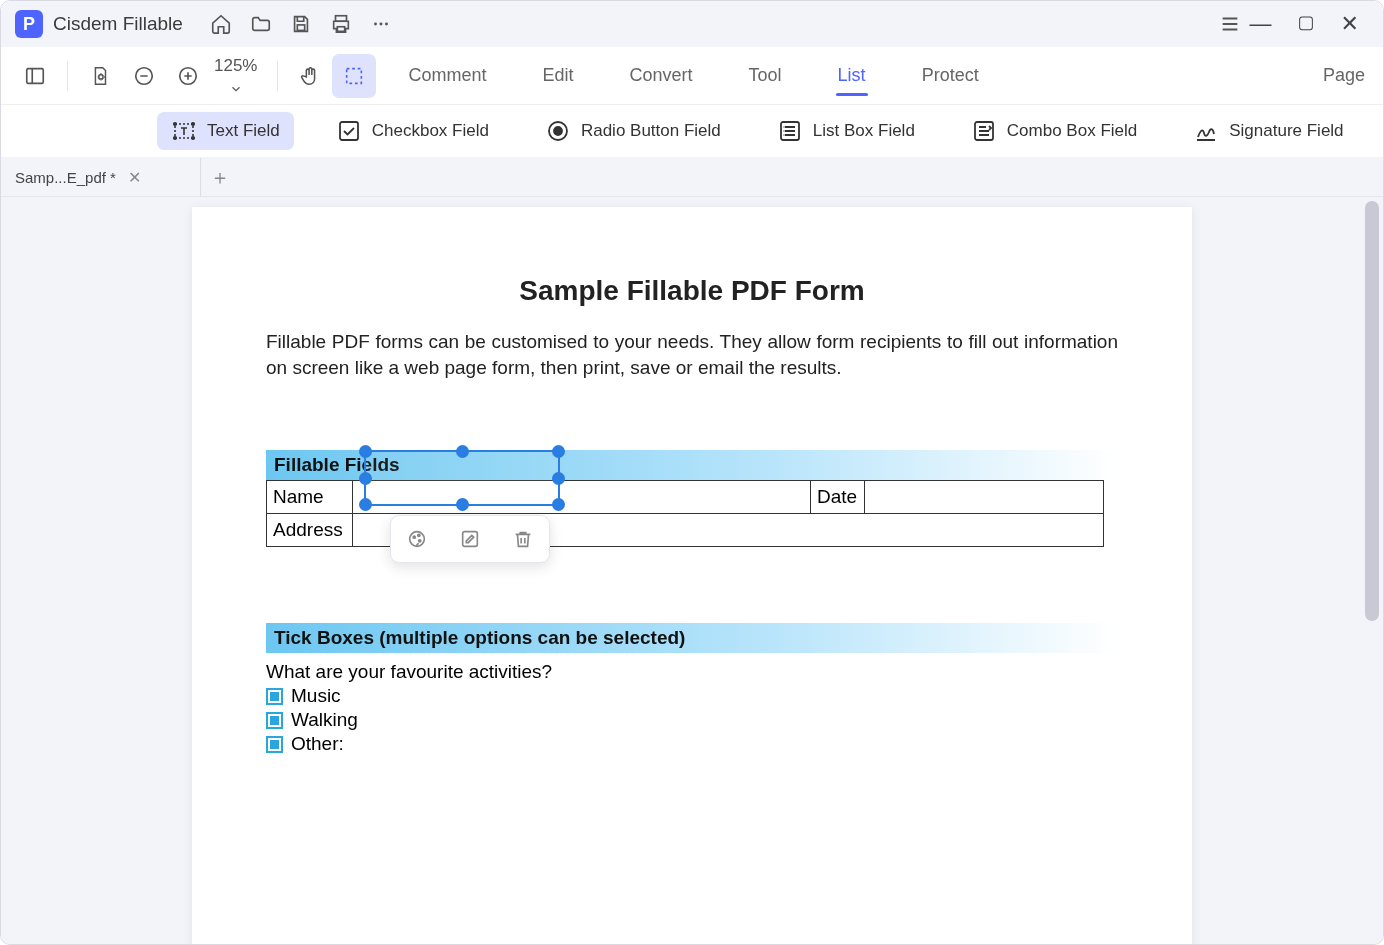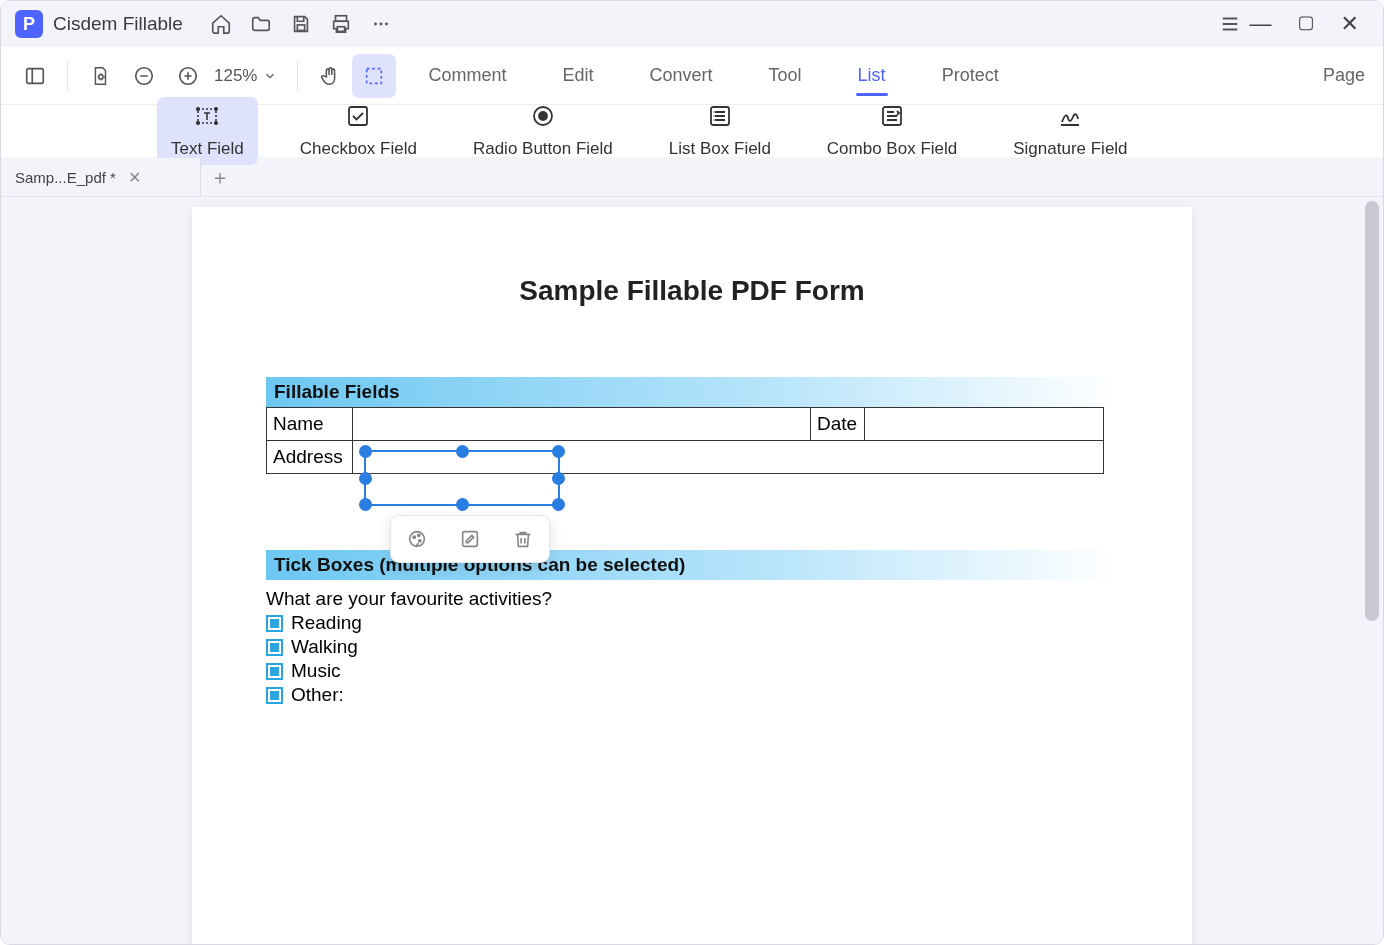--- a/index.html
+++ b/index.html
@@ -13,32 +13,32 @@
   .title-icon svg { width: 22px; height: 22px; }
   .title-spacer { flex: 1; }
   .win-controls { display: flex; gap: 26px; padding-right: 10px; }
   .win-controls span { font-size: 22px; color: #444; cursor: pointer; line-height: 1; }
 
   
   .toolbar { display: flex; align-items: center; height: 58px; padding: 0 12px; border-bottom: 1px solid #eee; }
   .tb-btn { width: 44px; height: 44px; display: flex; align-items: center; justify-content: center; color: #555; cursor: pointer; border-radius: 7px; }
   .tb-btn svg { width: 22px; height: 22px; }
   .tb-divider { width: 1px; height: 30px; background: #e3e3ea; margin: 0 10px; }
-  .zoom { display: flex; align-items: center; font-size: 17px; color: #555; gap: 6px; margin-left: 4px; margin-right: 10px;}
+  .zoom { display: flex; align-items: center; font-size: 17px; color: #555; gap: 6px; margin-left: 4px; margin-right: 10px; flex-direction: column;}
   .tb-btn.active { background: #dfe2fd; }
 
   .main-tabs { display: flex; gap: 52px; margin-left: 30px; flex: 1; }
   .main-tab { font-size: 18px; color: #666; cursor: pointer; padding: 6px 2px; position: relative; }
   .main-tab.active { color: #4f63ff; font-weight: 500; }
   .main-tab.active::after { content: ""; position: absolute; bottom: -4px; left: 0; right: 0; height: 3px; background: #4f63ff; border-radius: 2px; }
   .page-tab-right { font-size: 18px; color: #666; margin-left: 30px; margin-right: 6px; cursor: pointer; }
 
   
   .formbar { display: flex; align-items: center; height: 52px; padding-left: 20px; gap: 28px; }
-  .form-tool { display: flex; align-items: center; gap: 10px; font-size: 17px; color: #333; cursor: pointer; padding: 6px 14px; border-radius: 7px; flex-direction: column; }
+  .form-tool { display: flex; align-items: center; gap: 10px; font-size: 17px; color: #333; cursor: pointer; padding: 6px 14px; border-radius: 7px; }
   .form-tool.active { background: #dfe2fd; }
   .form-tool-icon { width: 26px; height: 26px; display: flex; align-items: center; justify-content: center; }
   .form-tool-icon svg { width: 24px; height: 24px; }
 
   
   .tabstrip { display: flex; align-items: flex-end; height: 40px; background: #f2f4fa; padding-left: 0; border-bottom: 1px solid #e5e5ee; }
   .doc-tab { height: 38px; background: #f2f4fa; border-right: 1px solid #dcdce6; display: flex; align-items: center; padding: 0 14px; gap: 12px; font-size: 15px; color: #444; cursor: pointer; min-width: 200px; }
   .doc-tab .close { color: #888; font-size: 16px; cursor: pointer; }
   .new-tab { width: 38px; height: 38px; display: flex; align-items: center; justify-content: center; color: #888; font-size: 20px; cursor: pointer; }
 
@@ -251,20 +251,21 @@
   <div class="doc-tab">
     <span>Samp...E_pdf *</span>
     <span class="close">✕</span>
   </div>
   <div class="new-tab">＋</div>
 </div>
 
 <div class="canvas-wrap">
   <div class="page">
     <div class="doc-title">Sample Fillable PDF Form</div>
+    <div class="doc-intro">Fillable PDF forms can be customised to your needs. They allow form recipients to fill out information on screen like a web page form, then print, save or email the results.</div>
 
     <div class="section-head">Fillable Fields</div>
     <table class="ftable">
       <tbody>
           <tr>
         <td class="lbl">Name</td>
         <td class="name-in"></td>
         <td class="date-lbl">Date</td>
         <td></td>
       </tr>
@@ -306,32 +307,28 @@
           <svg viewBox="0 0 24 24" fill="none" stroke="currentColor" stroke-width="1.8">
             <path d="M4 7h16M9 7V5h6v2M6 7l1 13h10l1-13M10 11v6M14 11v6"></path>
           </svg>
         </span>
     </div>
 
     <div class="section-head sec2">Tick Boxes (multiple options can be selected)</div>
     <div class="question">What are your favourite activities?</div>
     <div class="tick-row">
         <span class="tick-box"></span>
-        <span>Reading</span>
+        <span>Music</span>
       </div>
     <div class="tick-row">
         <span class="tick-box"></span>
         <span>Walking</span>
       </div>
     <div class="tick-row">
         <span class="tick-box"></span>
-        <span>Music</span>
-      </div>
-    <div class="tick-row">
-        <span class="tick-box"></span>
         <span>Other:</span>
       </div>
   </div>
 
   <div class="scrollbar-track">
     <div class="scrollbar-thumb"></div>
   </div>
 </div>
 
 </body></html>

